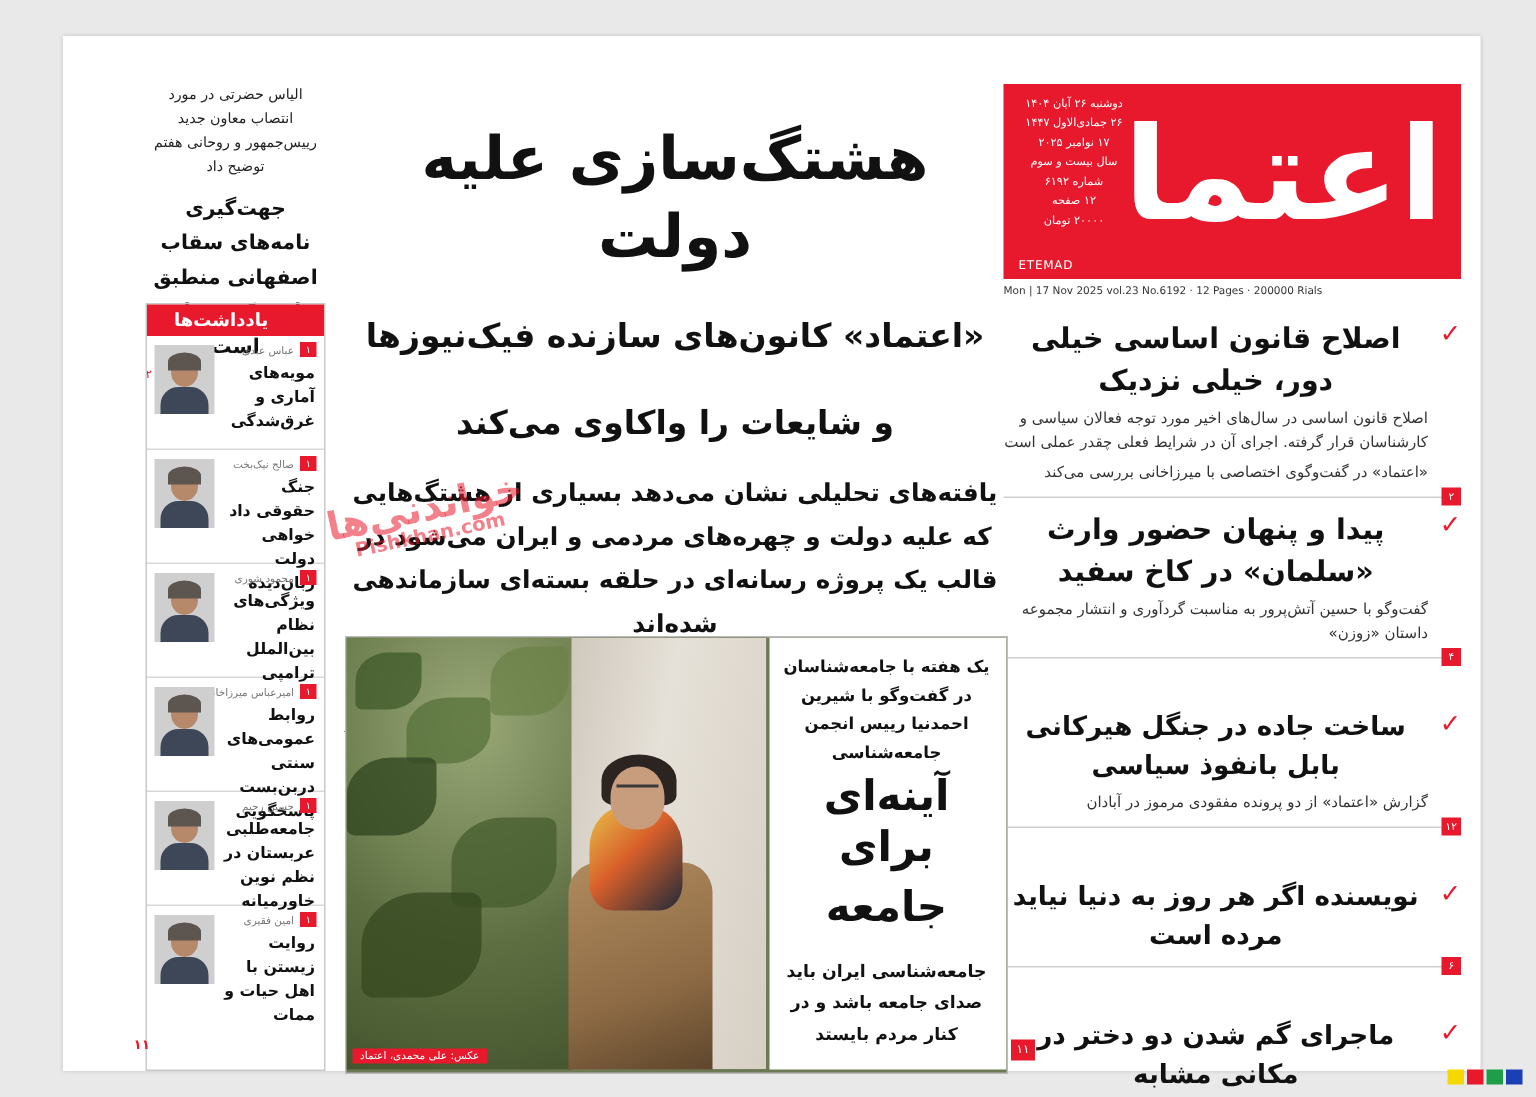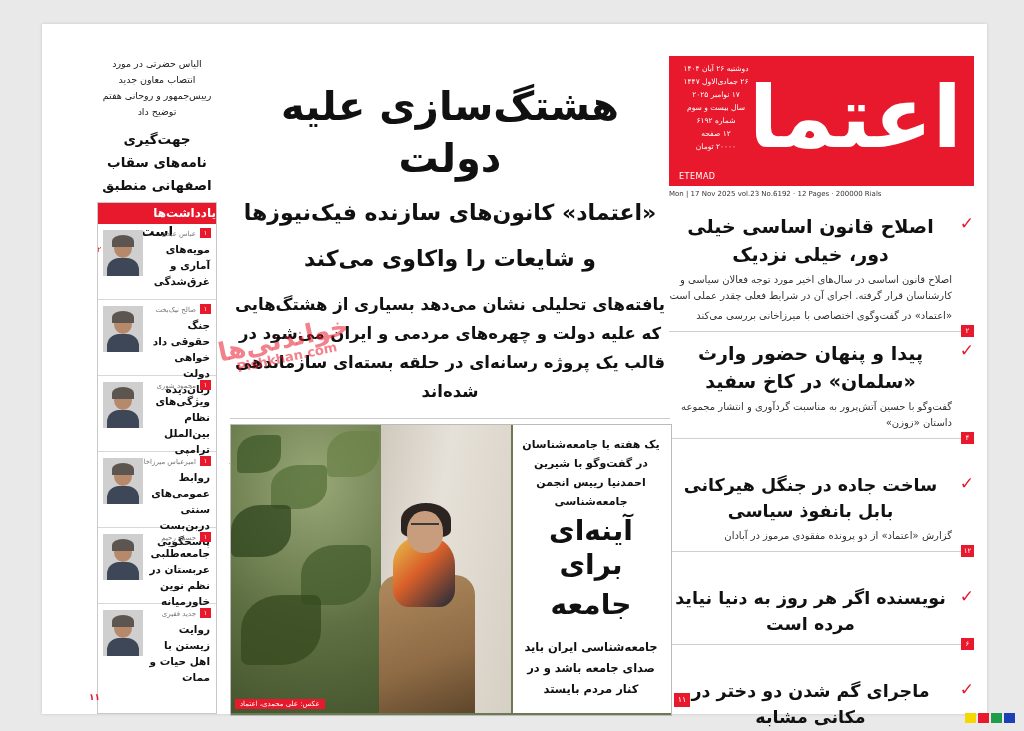--- a/index.html
+++ b/index.html
@@ -176,21 +176,21 @@
     letter-spacing: -1px;
     margin-top: 24px;
   }
   .main-sub {
     font-size: 22px;
     font-weight: bold;
     color: #111;
     text-align: center;
     direction: rtl;
     line-height: 34px;
-    margin-top: 12px;
+    margin-top: 24px;
   }
   .main-lead {
     font-size: 16.5px;
     font-weight: bold;
     color: #111;
     text-align: center;
     direction: rtl;
     line-height: 29px;
     margin-top: 14px;
   }
@@ -387,22 +387,22 @@
     width: 120px;
     height: 512px;
     border: 1px solid #c9c9c9;
     box-sizing: border-box;
   }
   .notes-head {
     background: #e8192c;
     color: #fff;
     font-size: 12px;
     font-weight: bold;
-    text-align: right;
-    padding: 3px 0 4px 0;
+    text-align: left;
+    padding: 3px 0 4px 18px;
     direction: rtl;
   }
   .note {
     position: relative;
     border-bottom: 1px solid #d8d8d8;
     padding: 5px 6px 6px 6px;
     height: 76px;
     box-sizing: border-box;
     direction: rtl;
   }
@@ -669,21 +669,21 @@
         <div class="note-title">جامعه‌طلبی عربستان در نظم نوین خاورمیانه</div>
       </div>
 
       <div class="note">
         <span class="note-num">۱</span>
         <div class="note-av">
           <div class="av-body"></div>
           <div class="av-head"></div>
           <div class="av-hair"></div>
         </div>
-        <div class="note-author">جدید فقیری</div>
+        <div class="note-author">امین فقیری</div>
         <div class="note-title">روایت زیستن با اهل حیات و ممات</div>
       </div>
     </div>
 
     <div class="corner-num">۱۱</div>
   </div>
 
   <div class="bottom-bars">
     <div class="bar" style="background:#1b3fb5"></div>
     <div class="bar" style="background:#1f9e4a"></div>

